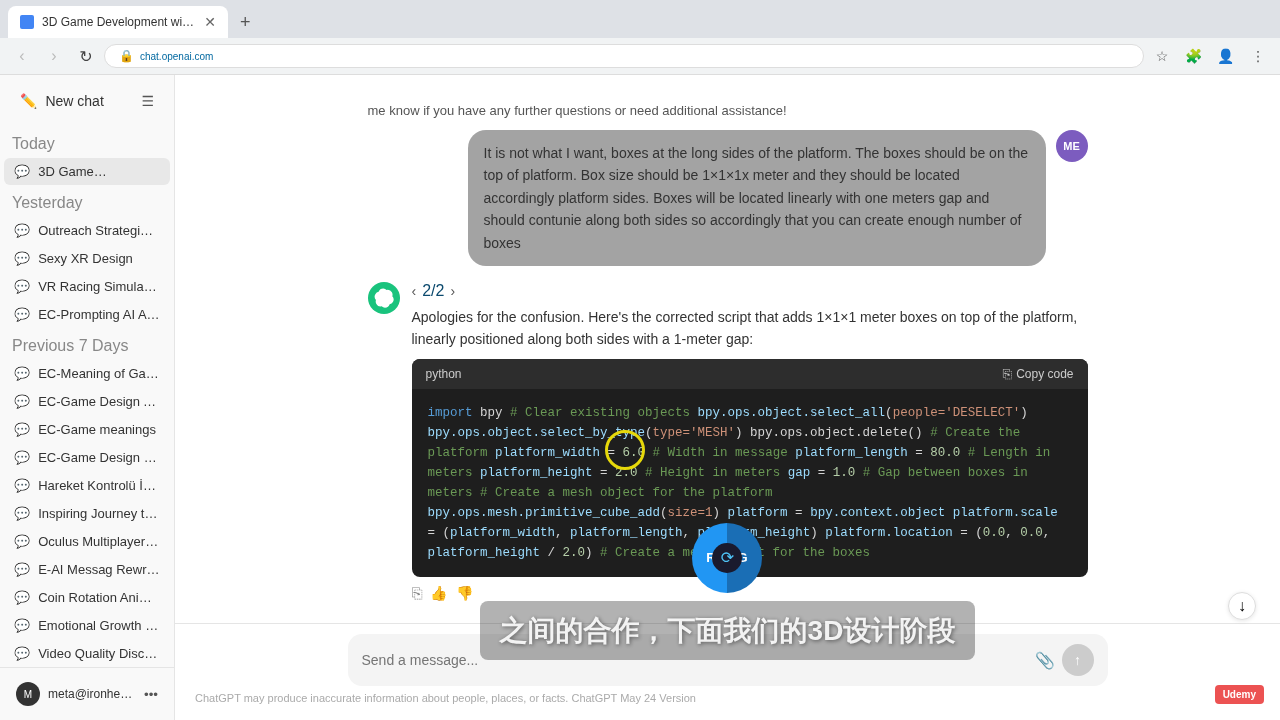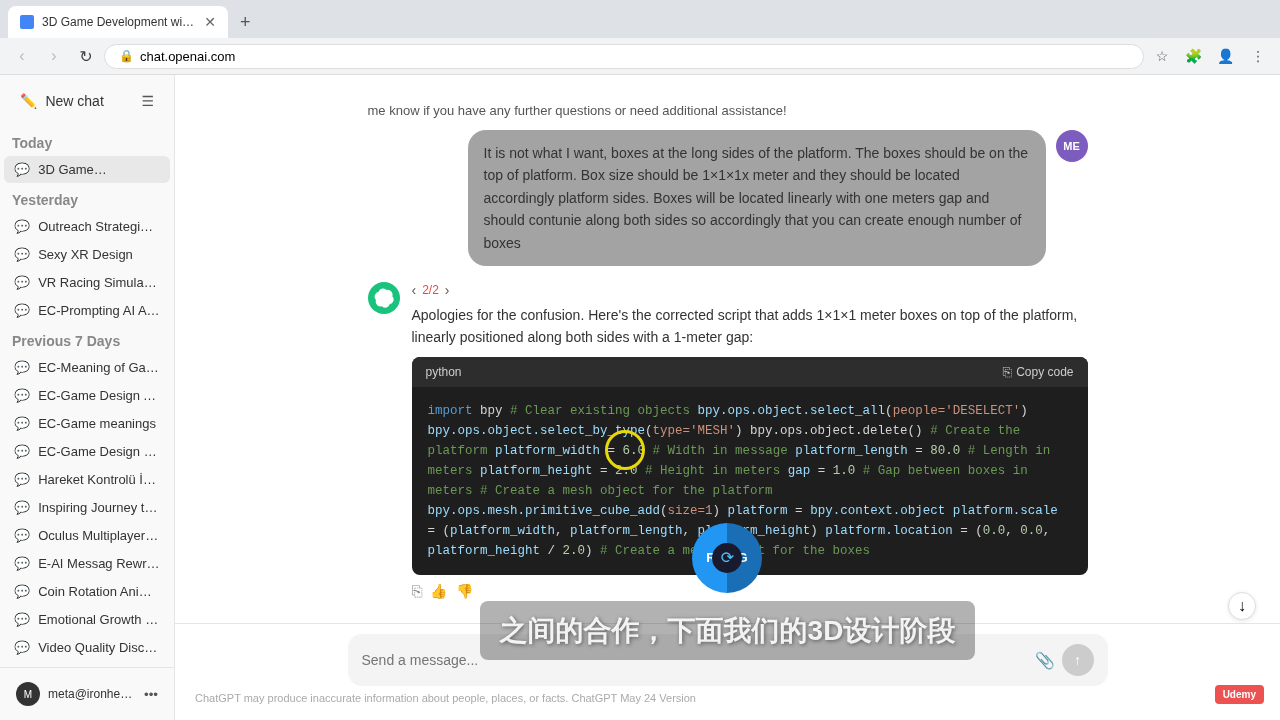--- a/index.html
+++ b/index.html
@@ -11,34 +11,34 @@
     .tab { display: flex; align-items: center; gap: 8px; background: #fff; border-radius: 8px 8px 0 0; padding: 6px 12px; font-size: 12px; color: #333; max-width: 220px; height: 32px; }
     .tab-favicon { width: 14px; height: 14px; background: #4285f4; border-radius: 2px; flex-shrink: 0; }
     .tab-title { white-space: nowrap; overflow: hidden; text-overflow: ellipsis; flex: 1; }
     .tab-close { color: #666; cursor: pointer; font-size: 14px; }
     .new-tab-btn { background: none; border: none; cursor: pointer; color: #555; font-size: 18px; padding: 4px 8px; }
     .browser-controls { display: flex; align-items: center; gap: 4px; padding: 4px 8px; background: #f1f3f4; }
     .nav-btn { background: none; border: none; cursor: pointer; color: #444; font-size: 16px; width: 28px; height: 28px; border-radius: 50%; display: flex; align-items: center; justify-content: center; }
     .nav-btn.disabled { color: #bbb; cursor: default; }
     .address-bar { flex: 1; background: #fff; border: 1px solid #ddd; border-radius: 20px; padding: 4px 14px; font-size: 13px; color: #333; display: flex; align-items: center; gap: 6px; }
     .address-bar-icon { color: #5f6368; font-size: 12px; }
-    .address-bar-url { flex: 1; font-size: 13px; color: #000000; }
+    .address-bar-url { flex: 1; font-size: 10px; color: #0369a1; }
     .toolbar-actions { display: flex; gap: 4px; align-items: center; }
     .toolbar-btn { background: none; border: none; cursor: pointer; color: #555; font-size: 14px; width: 28px; height: 28px; border-radius: 50%; display: flex; align-items: center; justify-content: center; }
 
     
     .app-container { display: flex; flex: 1; overflow: hidden; }
 
     
     .sidebar { width: 175px; background: #f9f9f9; display: flex; flex-direction: column; overflow: hidden; border-right: 1px solid #e5e5e5; flex-shrink: 0; }
     .sidebar-top { padding: 10px 8px; }
     .new-chat-btn { display: flex; align-items: center; gap: 8px; padding: 8px 12px; border-radius: 8px; cursor: pointer; width: 100%; background: none; border: none; font-size: 14px; color: #333; }
     .new-chat-icon { color: #555; }
     .sidebar-toggle { margin-left: auto; cursor: pointer; color: #555; }
-    .sidebar-section-label { font-size: 14px; color: #888; padding: 8px 12px 4px; font-weight: 700; }
+    .sidebar-section-label { font-size: 16px; color: #888; padding: 8px 12px 4px; font-weight: 400; }
     .sidebar-list { overflow-y: auto; flex: 1; }
     .sidebar-item { display: flex; align-items: center; gap: 8px; padding: 6px 10px; cursor: pointer; border-radius: 6px; margin: 1px 4px; font-size: 13px; color: #333; }
     .sidebar-item.active { background: #e8e8e8; }
     .sidebar-item-icon { color: #555; font-size: 13px; flex-shrink: 0; }
     .sidebar-item-text { white-space: nowrap; overflow: hidden; text-overflow: ellipsis; flex: 1; }
     .sidebar-item-actions { display: flex; gap: 2px; margin-left: auto; opacity: 0; }
     .sidebar-item-action-btn { background: none; border: none; cursor: pointer; color: #666; font-size: 12px; }
     .sidebar-footer { padding: 8px; border-top: 1px solid #e5e5e5; }
     .user-info { display: flex; align-items: center; gap: 8px; padding: 6px 8px; border-radius: 6px; cursor: pointer; }
     .user-avatar { width: 24px; height: 24px; background: #333; border-radius: 50%; display: flex; align-items: center; justify-content: center; color: #fff; font-size: 10px; }
@@ -59,21 +59,21 @@
     
     .ai-message { display: flex; gap: 12px; margin-bottom: 16px; align-items: flex-start; }
     .ai-avatar { width: 32px; height: 32px; border-radius: 50%; background: #19c37d; display: flex; align-items: center; justify-content: center; flex-shrink: 0; overflow: hidden; }
     .ai-avatar svg { width: 20px; height: 20px; }
     .ai-content { flex: 1; max-width: 680px; }
     .ai-text { font-size: 14px; color: #333; line-height: 1.6; margin-bottom: 8px; }
 
     
     .msg-nav { display: flex; align-items: center; gap: 6px; margin-bottom: 6px; }
     .msg-nav-btn { background: none; border: none; cursor: pointer; color: #555; font-size: 14px; }
-    .msg-nav-label { font-size: 12px; color: #ef4444; }
+    .msg-nav-label { font-size: 16px; color: #0c4a6e; }
 
     
     .msg-actions { display: flex; gap: 8px; margin-top: 8px; }
     .msg-action-btn { background: none; border: none; cursor: pointer; color: #888; font-size: 14px; }
 
     
     .code-block { background: #1e1e1e; border-radius: 8px; overflow: hidden; margin: 8px 0; }
     .code-header { display: flex; align-items: center; justify-content: space-between; padding: 8px 14px; background: #2d2d2d; }
     .code-lang { font-size: 12px; color: #ccc; }
     .copy-code-btn { background: none; border: none; cursor: pointer; color: #ccc; font-size: 12px; display: flex; align-items: center; gap: 4px; }

